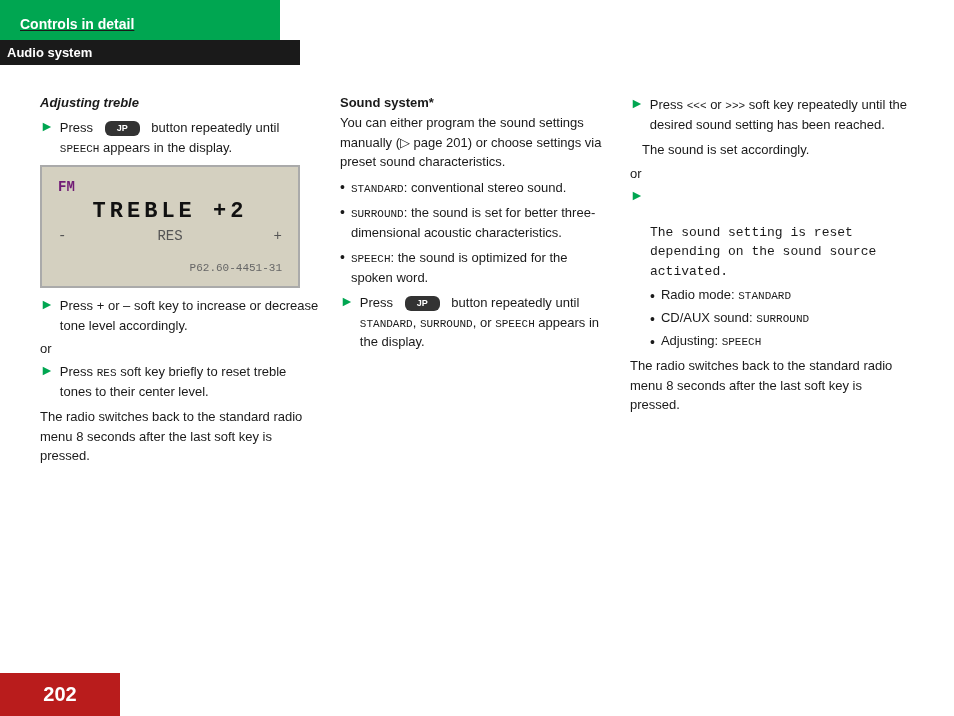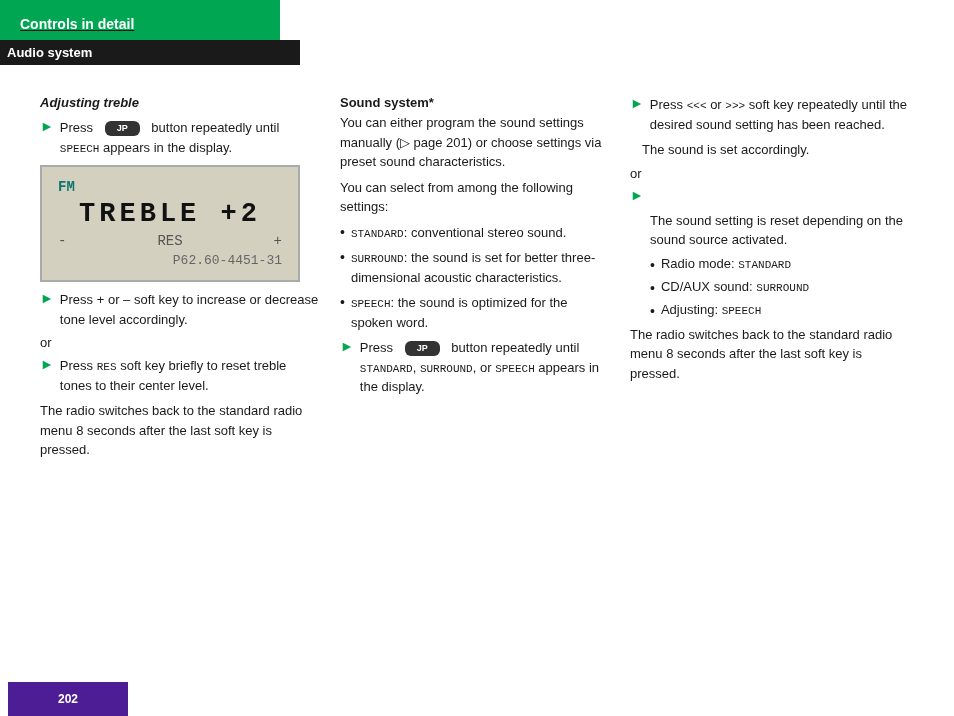--- a/index.html
+++ b/index.html
@@ -112,44 +112,44 @@
       background: #d4d0c0;
       border: 2px solid #aaa;
       padding: 12px 16px;
       margin: 8px 0;
       width: 260px;
       font-family: 'Courier New', monospace;
       position: relative;
     }
     .fm-label {
       font-size: 14px;
-      color: #0f766e;
+      color: #701a75;
       font-weight: bold;
       margin-bottom: 4px;
     }
     .fm-treble-row {
-      font-size: 27px;
+      font-size: 22px;
       font-weight: bold;
       letter-spacing: 4px;
       color: #111;
       text-align: center;
     }
     .fm-bottom-row {
       display: flex;
       justify-content: space-between;
       font-size: 14px;
       color: #555;
       margin-top: 4px;
       font-family: 'Courier New', monospace;
     }
     .fm-img-label {
       text-align: right;
-      font-size: 13px;
+      font-size: 11px;
       color: #666;
-      margin-top: 4px;
+      margin-top: 18px;
       font-family: Liberation Mono, monospace;
     }
 
     
     .jp-btn {
       display: inline-block;
       background: #333;
       color: #fff;
       font-size: 9px;
       font-weight: bold;
@@ -163,25 +163,25 @@
 
     .mono-text {
       font-family: 'Courier New', monospace;
       font-size: 11px;
     }
 
     
     .page-number-box {
       position: absolute;
       bottom: 0;
-      left: 8px;
-      background: #4c1d95;
+      left: 0;
+      background: #b91c1c;
       color: #fff;
       font-weight: bold;
-      font-size: 12px;
+      font-size: 20px;
       padding: 10px 20px;
       width: 120px;
       text-align: center;
     }
 
     p {
       line-height: 1.5;
       margin-bottom: 6px;
     }
 
@@ -246,21 +246,20 @@
           <span>soft key briefly to reset treble tones to their center level.</span>
         </span>
       </div>
 
       <p style="margin-left:0; margin-top:6px;">The radio switches back to the standard radio menu 8 seconds after the last soft key is pressed.</p>
     </div>
 
     <div class="col-middle">
       <div class="section-title-bold">Sound system*</div>
       <p>You can either program the sound settings manually (▷ page 201) or choose settings via preset sound characteristics.</p>
-      <p>You can select from among the following settings:</p>
 
       <div>
         <div class="bullet-item">
           <span class="bullet-dot">•</span>
           <span class="text-content">
             <span class="mono-text">STANDARD</span><span>: conventional stereo sound.</span>
           </span>
         </div>
         <div class="bullet-item">
           <span class="bullet-dot">•</span>
@@ -297,21 +296,21 @@
       </div>
 
       <p style="margin-left:12px; margin-top:4px;">The sound is set accordingly.</p>
 
       <div class="or-text" style="margin-left:0;">or</div>
 
       <div class="bullet-item">
         <span class="arrow">►</span>
       </div>
 
-      <p style="margin-left:20px; margin-top:8px;">The sound setting is reset depending on the sound source activated.</p>
+      <p style="margin-left:20px; margin-top:20px;font-family:Liberation Mono, monospace;">The sound setting is reset depending on the sound source activated.</p>
 
       <div style="margin-left:20px;">
         <div class="bullet-item">
           <span class="bullet-dot">•</span>
           <span>
             <span>Radio mode:</span>
             <span class="mono-text">STANDARD</span>
           </span>
         </div>
         <div class="bullet-item">

